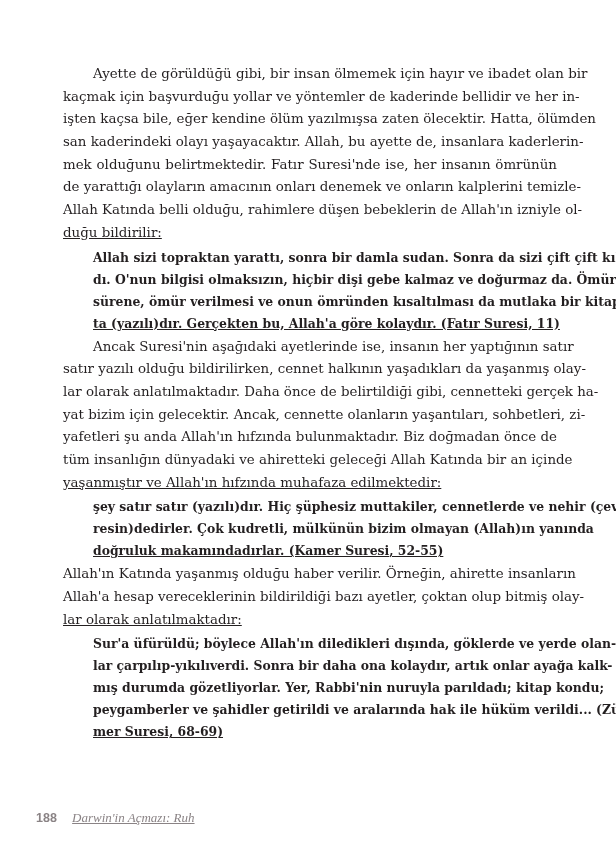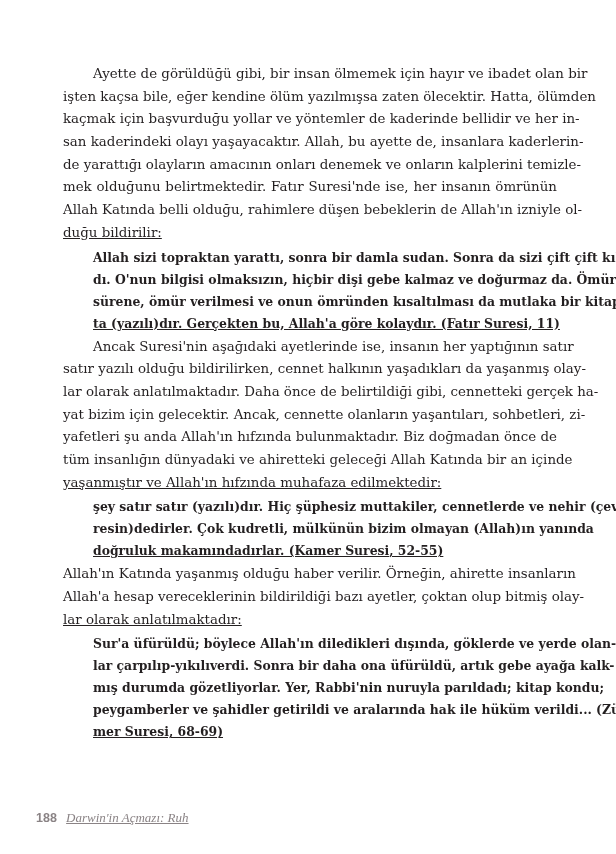--- a/index.html
+++ b/index.html
@@ -15,36 +15,36 @@
   .line.last { text-align-last: left; text-decoration: underline; }
   .line.indent { padding-left: 30px; }
   .quote { margin: 2px 0 1px 30px; font-size: 12.4px; line-height: 22px; font-weight: bold; }
   .quote .line { height: 22px; }
   .para + .quote, .quote + .para { }
   .footer {
     position: absolute; left: 36px; top: 810px;
     font-family: "Liberation Serif", "DejaVu Serif", serif;
     color: #8a8385; font-size: 13px;
   }
-  .footer .num { font-family: "Liberation Sans", "DejaVu Sans", sans-serif; font-weight: bold; font-size: 12.5px; margin-right: 6px; }
+  .footer .num { font-family: "Liberation Sans", "DejaVu Sans", sans-serif; font-weight: bold; font-size: 12.5px; margin-right: 12px; }
   .footer .title { font-style: italic; text-decoration: underline; }
 </style>
 </head>
 <body>
 
 <div class="page">
   <div class="text-block">
 
     <p class="para">
       <span class="line indent">Ayette de görüldüğü gibi, bir insan ölmemek için hayır ve ibadet olan bir</span>
+      <span class="line">kaçmak için başvurduğu yollar ve yöntemler de kaderinde bellidir ve her in-</span>
       <span class="line">işten kaçsa bile, eğer kendine ölüm yazılmışsa zaten ölecektir. Hatta, ölümden</span>
-      <span class="line">kaçmak için başvurduğu yollar ve yöntemler de kaderinde bellidir ve her in-</span>
       <span class="line">san kaderindeki olayı yaşayacaktır. Allah, bu ayette de, insanlara kaderlerin-</span>
+      <span class="line">mek olduğunu belirtmektedir. Fatır Suresi'nde ise, her insanın ömrünün</span>
       <span class="line">de yarattığı olayların amacının onları denemek ve onların kalplerini temizle-</span>
-      <span class="line">mek olduğunu belirtmektedir. Fatır Suresi'nde ise, her insanın ömrünün</span>
       <span class="line">Allah Katında belli olduğu, rahimlere düşen bebeklerin de Allah'ın izniyle ol-</span>
       <span class="line last">duğu bildirilir:</span>
     </p>
 
     <p class="quote">
       <span class="line">Allah sizi topraktan yarattı, sonra bir damla sudan. Sonra da sizi çift çift kıl-</span>
       <span class="line">dı. O'nun bilgisi olmaksızın, hiçbir dişi gebe kalmaz ve doğurmaz da. Ömür</span>
       <span class="line">sürene, ömür verilmesi ve onun ömründen kısaltılması da mutlaka bir kitap-</span>
       <span class="line last">ta (yazılı)dır. Gerçekten bu, Allah'a göre kolaydır. (Fatır Suresi, 11)</span>
     </p>
@@ -66,21 +66,21 @@
     </p>
 
     <p class="para">
       <span class="line">Allah'ın Katında yaşanmış olduğu haber verilir. Örneğin, ahirette insanların</span>
       <span class="line">Allah'a hesap vereceklerinin bildirildiği bazı ayetler, çoktan olup bitmiş olay-</span>
       <span class="line last">lar olarak anlatılmaktadır:</span>
     </p>
 
     <p class="quote">
       <span class="line">Sur'a üfürüldü; böylece Allah'ın diledikleri dışında, göklerde ve yerde olan-</span>
-      <span class="line">lar çarpılıp-yıkılıverdi. Sonra bir daha ona üfürüldü, artık gebe ayağa kalk-</span>
+      <span class="line">lar çarpılıp-yıkılıverdi. Sonra bir daha ona kolaydır, artık onlar ayağa kalk-</span>
       <span class="line">mış durumda gözetliyorlar. Yer, Rabbi'nin nuruyla parıldadı; kitap kondu;</span>
       <span class="line">peygamberler ve şahidler getirildi ve aralarında hak ile hüküm verildi... (Zü-</span>
       <span class="line last">mer Suresi, 68-69)</span>
     </p>
 
   </div>
 
   <div class="footer">
     <span class="num">188</span>
     <span class="title">Darwin'in Açmazı: Ruh</span>

